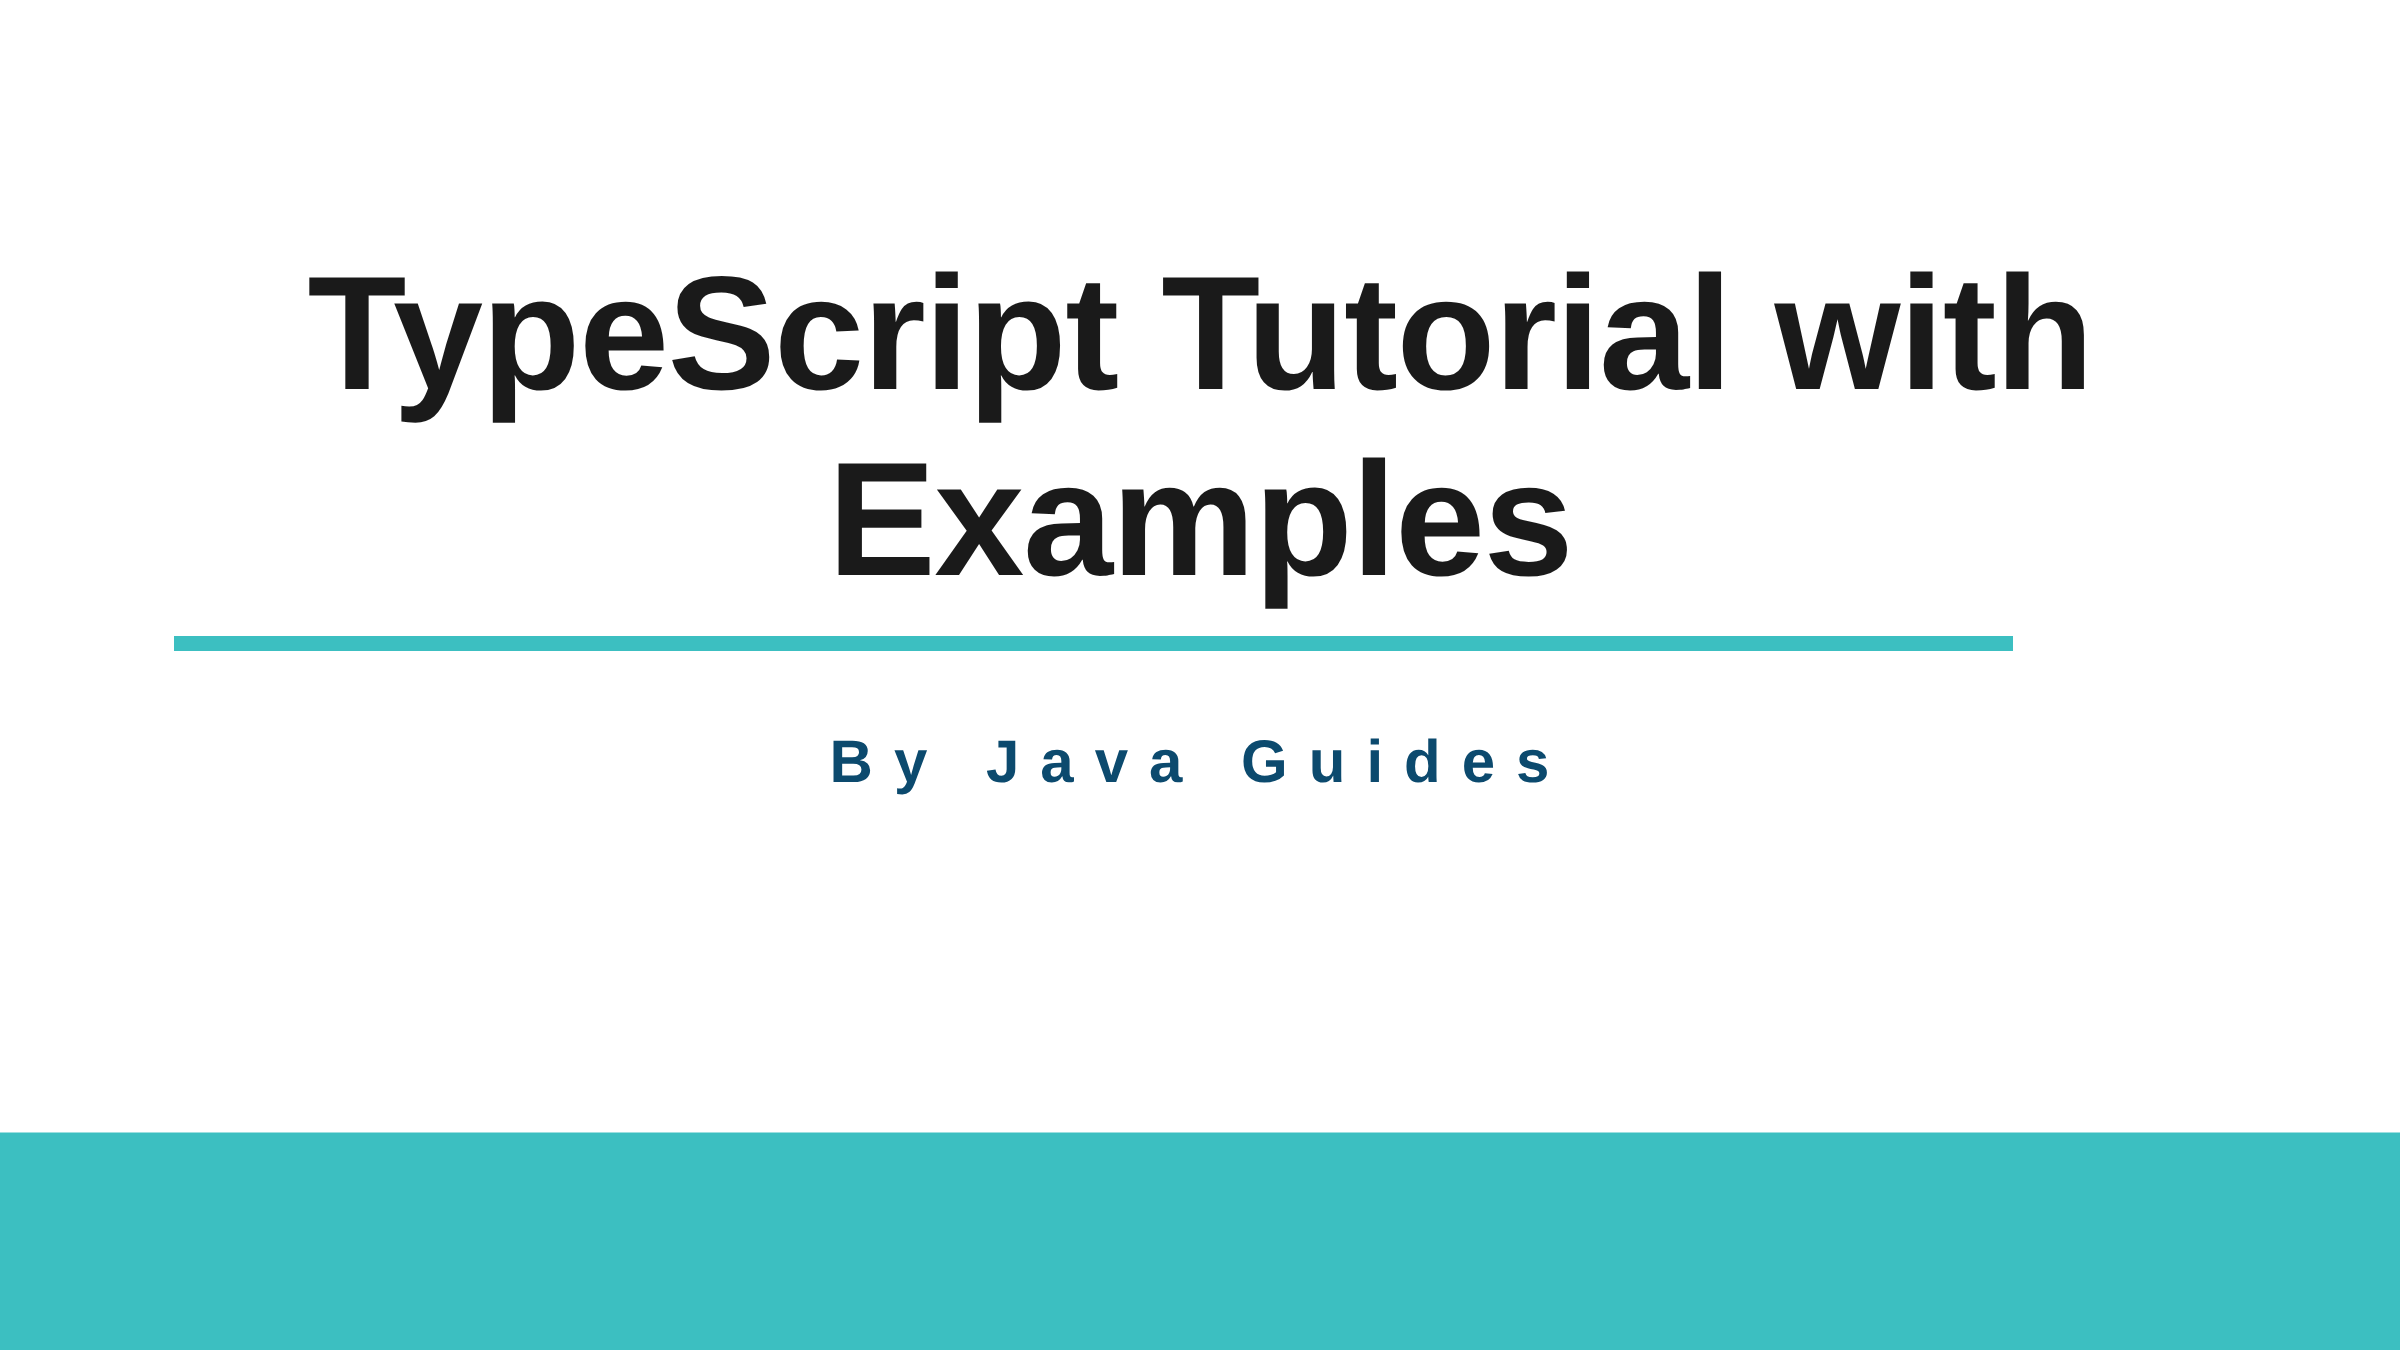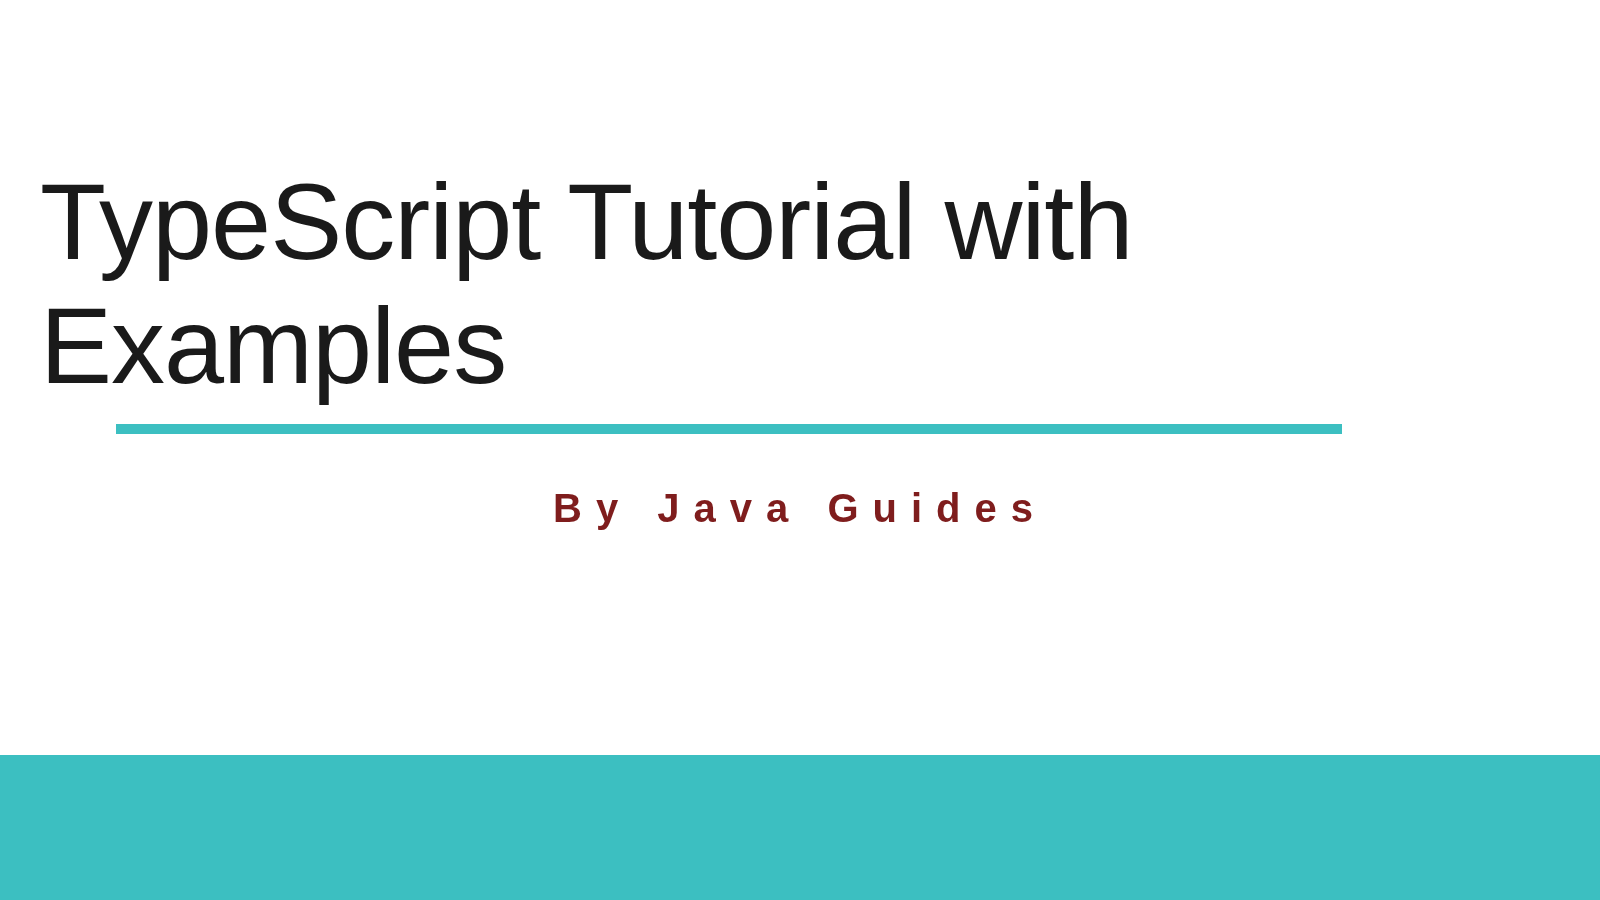--- a/index.html
+++ b/index.html
@@ -13,22 +13,23 @@
       overflow: hidden;
       font-family: "Arial Black", "Helvetica Neue", Helvetica, Arial, sans-serif;
       background: #ffffff;
       position: relative;
     }
     .title {
       position: absolute;
       top: 160px;
       left: 0;
       right: 0;
+      text-align: center;
       font-size: 108px;
-      font-weight: 400;
+      font-weight: 700;
       color: #1a1a1a;
       line-height: 1.15;
       letter-spacing: -1px;
       padding: 0 40px;
     }
     .divider {
       position: absolute;
       top: 424px;
       left: 116px;
       right: 258px;
@@ -36,21 +37,21 @@
       background: #3cbfc1;
     }
     .subtitle {
       position: absolute;
       top: 486px;
       left: 0;
       right: 0;
       text-align: center;
       font-size: 40px;
       font-weight: 900;
-      color: #7f1d1d;
+      color: #0c4a6e;
       letter-spacing: 14px;
     }
     .footer-bar {
       position: absolute;
       bottom: 0;
       left: 0;
       right: 0;
       height: 145px;
       background: #3cbfc1;
     }

